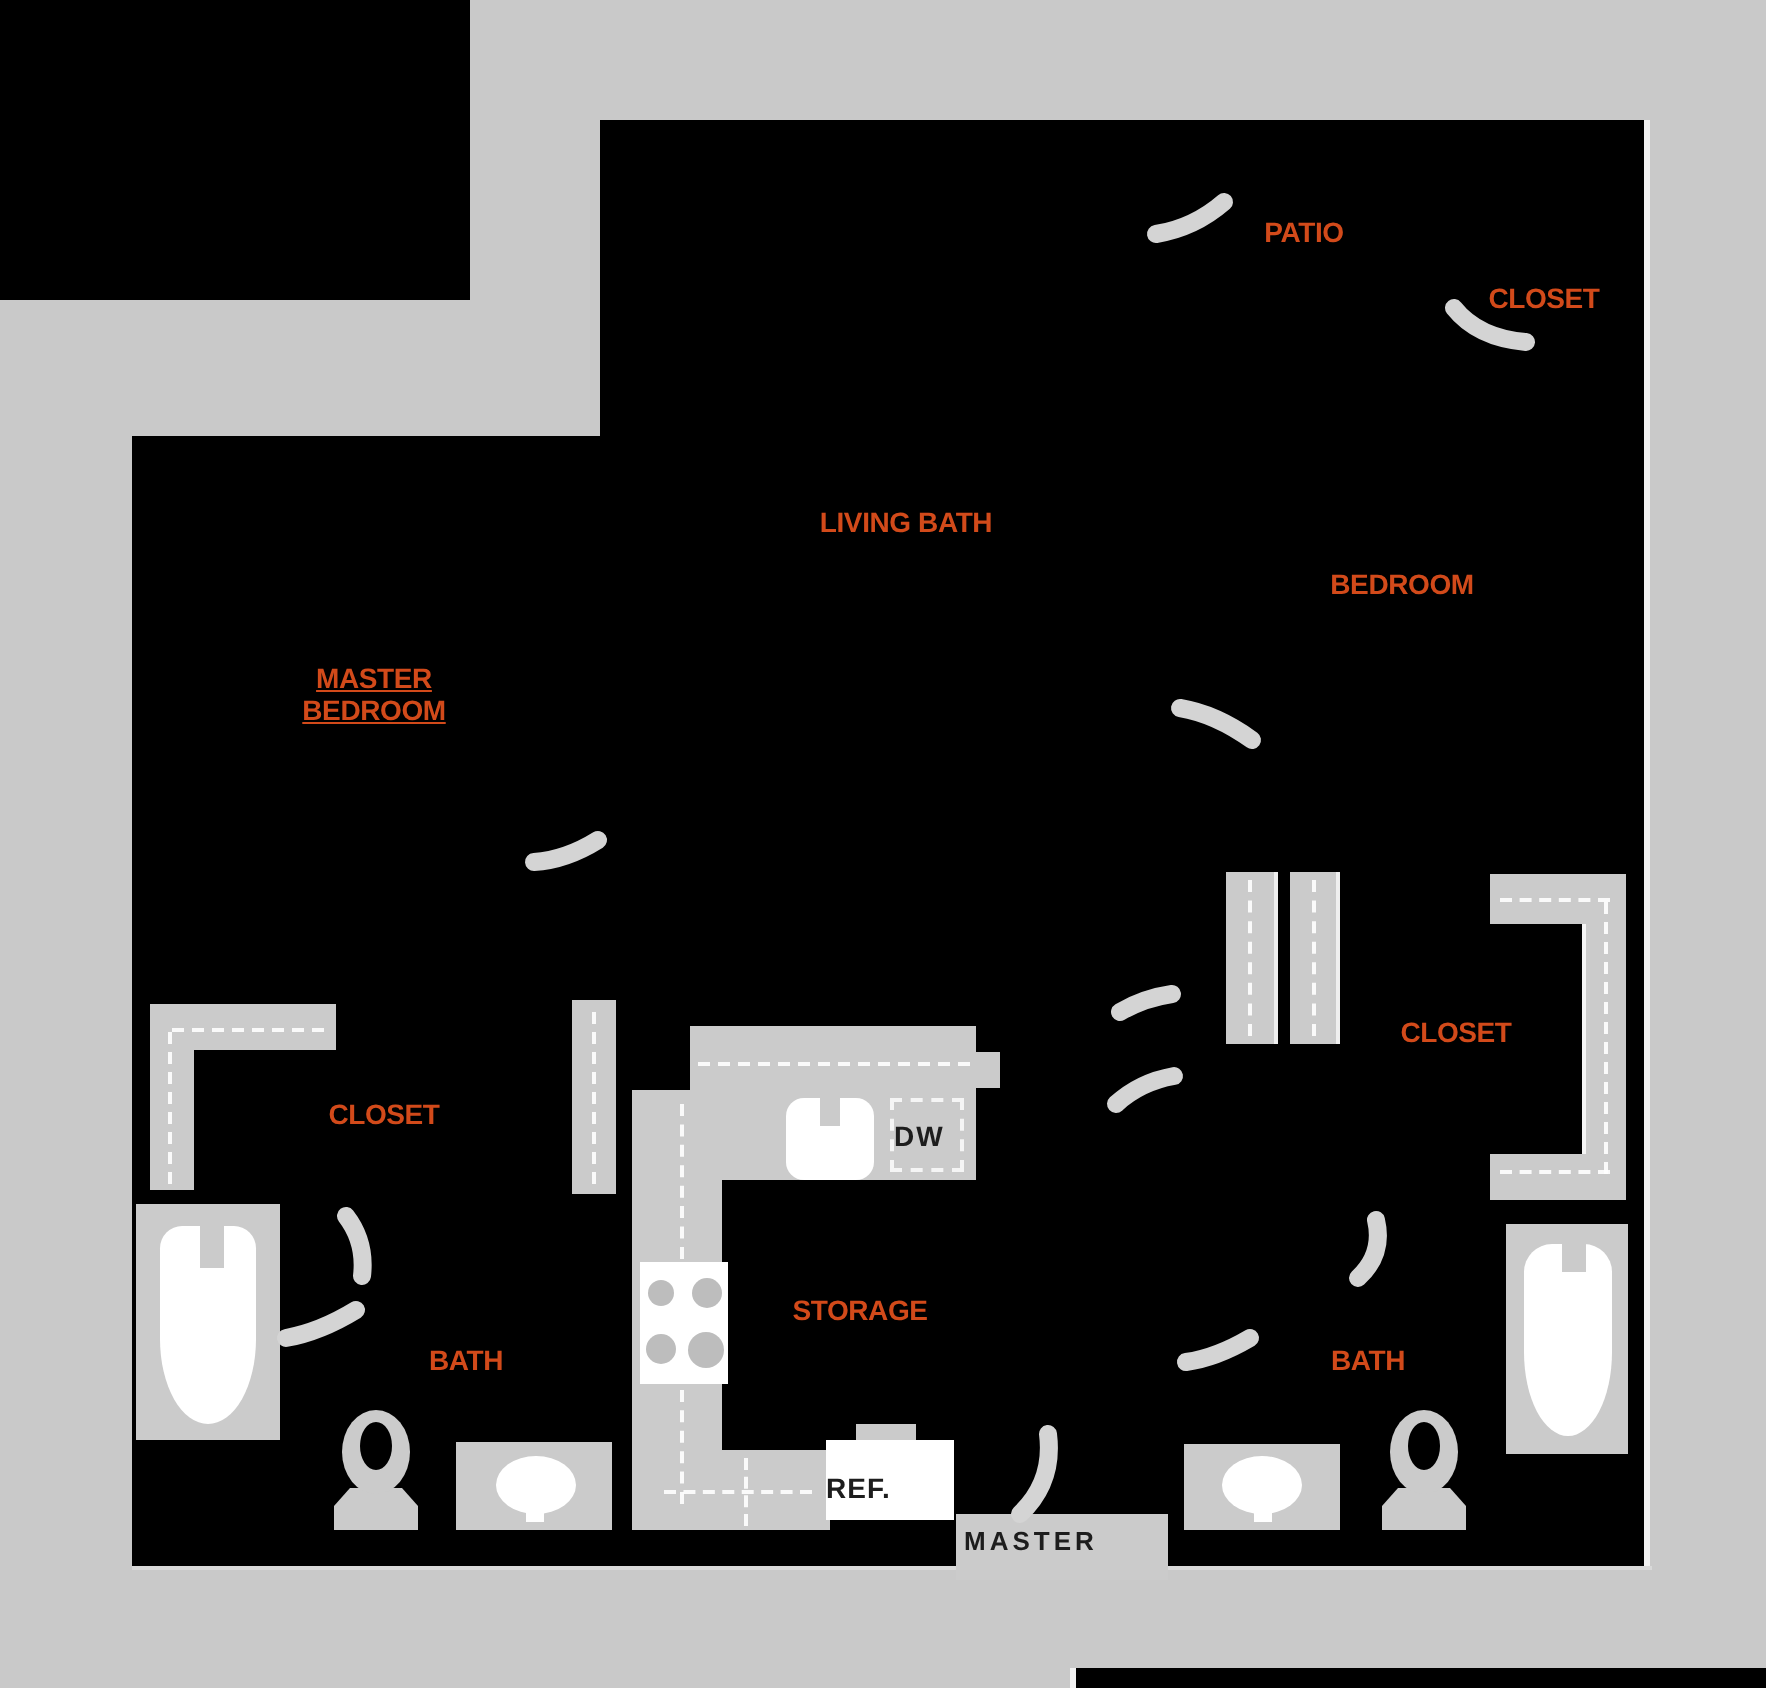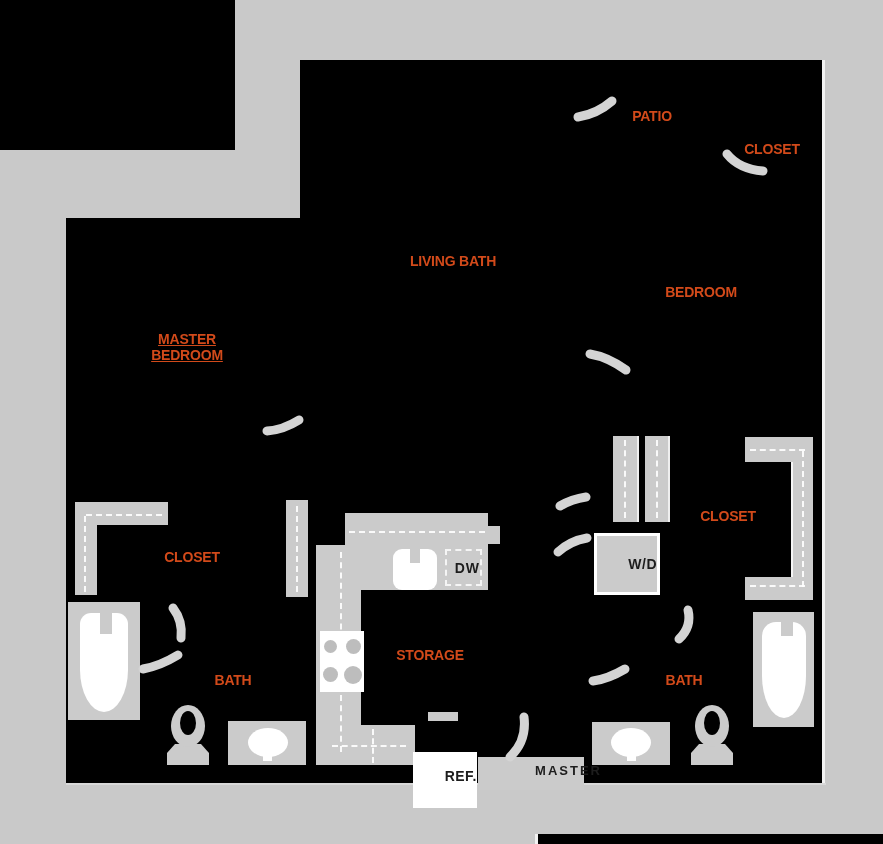--- a/index.html
+++ b/index.html
@@ -4,21 +4,21 @@
 <style>
   html,body{margin:0;padding:0;background:#888;}
   #canvas{position:relative;width:883px;height:844px;background:var(--background,#c9c9c9);overflow:hidden;
           font-family:"Liberation Sans",sans-serif;}
   .abs{position:absolute;}
   .black{background:var(--unit-fill,#000);}
   .gray{background:var(--fixture-gray,#cbcbcb);}
   .white{background:var(--fixture-white,#fff);}
   .room-label{color:var(--room-label,#d24a1a);font-weight:700;font-size:14px;line-height:16px;
               text-align:center;letter-spacing:-0.2px;white-space:nowrap;width:120px;}
-  .appl-label{color:var(--text-dark,#1d1d1d);font-weight:700;text-align:right;}
+  .appl-label{color:var(--text-dark,#1d1d1d);font-weight:700;text-align:left;}
   .dash-h{border-top:2px dashed rgba(255,255,255,.9);height:0;}
   .dash-v{border-left:2px dashed rgba(255,255,255,.9);width:0;}
   .dash-box{border:2px dashed #f5f5f5;box-sizing:border-box;}
   .round{border-radius:50%;}
   .burner{background:#bdbdbd;border-radius:50%;}
   svg .arc{stroke:var(--arc-gray,#d4d4d4);stroke-width:9;fill:none;stroke-linecap:round;}
   svg .porcelain{fill:var(--fixture-gray,#cbcbcb);}
 </style>
 </head>
 <body>
@@ -64,31 +64,28 @@
     <span>DW</span>
   </div>
 
   <div class="abs white" style="left:320px;top:631px;width:44px;height:61px;"></div>
   <div class="abs burner" style="left:324px;top:640px;width:13px;height:13px;"></div>
   <div class="abs burner" style="left:346px;top:639px;width:15px;height:15px;"></div>
   <div class="abs burner" style="left:323px;top:667px;width:15px;height:15px;"></div>
   <div class="abs burner" style="left:344px;top:666px;width:18px;height:18px;"></div>
 
   <div class="abs gray" style="left:428px;top:712px;width:30px;height:9px;"></div>
-  <div class="abs white appl-label" style="left:413px;top:752px;width:64px;height:56px;font-size:14px;letter-spacing:.5px;line-height:48px;">
+  <div class="abs white appl-label" style="left:413px;top:720px;width:64px;height:40px;font-size:14px;letter-spacing:.5px;line-height:48px;">
     <span>REF.</span>
   </div>
 
   <div class="abs gray" style="left:613px;top:436px;width:24px;height:86px;border-right:2px solid #efefef;"></div>
   <div class="abs dash-v" style="left:624px;top:440px;height:78px;"></div>
   <div class="abs gray" style="left:645px;top:436px;width:23px;height:86px;border-right:2px solid #efefef;"></div>
   <div class="abs dash-v" style="left:656px;top:440px;height:78px;"></div>
-  <div class="abs gray appl-label" style="left:594px;top:533px;width:66px;height:62px;border:3px solid #fff;box-sizing:border-box;font-size:14px;letter-spacing:.5px;line-height:56px;">
-    <span>W/D</span>
-  </div>
 
   <div class="abs gray" style="left:745px;top:437px;width:68px;height:25px;"></div>
   <div class="abs gray" style="left:793px;top:437px;width:20px;height:163px;"></div>
   <div class="abs gray" style="left:745px;top:577px;width:68px;height:23px;"></div>
   <div class="abs dash-h" style="left:750px;top:449px;width:55px;"></div>
   <div class="abs dash-v" style="left:802px;top:451px;height:136px;"></div>
   <div class="abs dash-h" style="left:750px;top:585px;width:55px;"></div>
   <div class="abs" style="left:791px;top:462px;width:2px;height:115px;background:#f5f5f5;"></div>
 
   <div class="abs gray" style="left:753px;top:612px;width:61px;height:115px;"></div>

